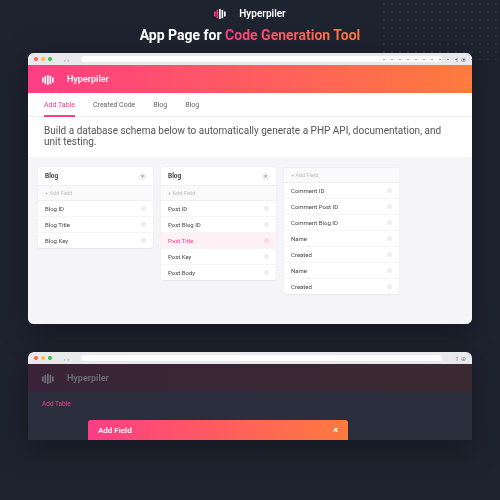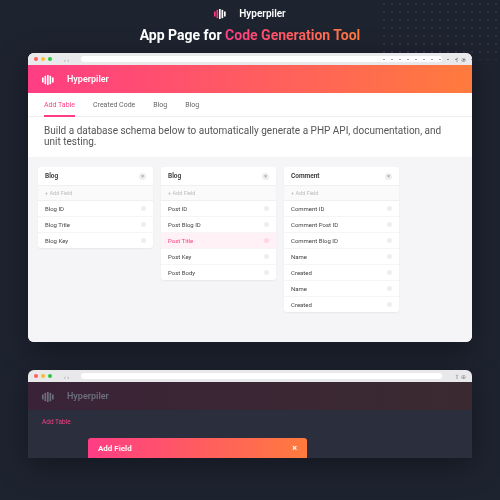--- a/index.html
+++ b/index.html
@@ -48,21 +48,21 @@
   .field:last-child { border-bottom:none; }
   .field.hl { background:#fff1f5; color:#ff3d84; }
   .dot { width:5px; height:5px; border-radius:50%; background:#eee; }
   .field.hl .dot { background:#ffd6e3; }
 
   
   .browser2 { background:#2b2f3d; border-radius:6px 6px 0 0; margin:28px 28px 0; box-shadow:0 8px 30px rgba(0,0,0,.35); overflow:hidden; }
   .app-header.dim { background: linear-gradient(90deg,#3a2338,#3a2a30); }
   .app-header.dim .name { color:#6b6f7d; }
   .modal-row { padding:12px 0 0 60px; }
-  .modal { width:219px; background: linear-gradient(90deg,#ff3d84,#ff7b3d); height:20px; border-radius:3px 3px 0 0; display:flex; align-items:center; justify-content:space-between; padding:0 10px; }
+  .modal { width:260px; background: linear-gradient(90deg,#ff3d84,#ff7b3d); height:20px; border-radius:3px 3px 0 0; display:flex; align-items:center; justify-content:space-between; padding:0 10px; }
   .modal .title { color:#fff; font-size:8px; font-weight:600; }
   .modal .x { color:#fff; font-size:9px; cursor:pointer; font-weight:700; }
   .dim-tab { color:#7a4550; font-size:6.5px; padding:8px 14px 0; }
   .dim-tab .act { color:#ff3d84; }
 
   svg.logo { height:10px; }
 </style>
 </head>
 <body>
 
@@ -166,24 +166,20 @@
         <div class="field">
           <span>Post Key</span>
           <span class="dot"></span>
         </div>
         <div class="field">
           <span>Post Body</span>
           <span class="dot"></span>
         </div>
       </div>
       <div class="card">
-        <div class="card-head">
-          <span>Comment</span>
-          <span class="close-circ">×</span>
-        </div>
         <div class="add-field">+ Add Field</div>
         <div class="field">
           <span>Comment ID</span>
           <span class="dot"></span>
         </div>
         <div class="field">
           <span>Comment Post ID</span>
           <span class="dot"></span>
         </div>
         <div class="field">

